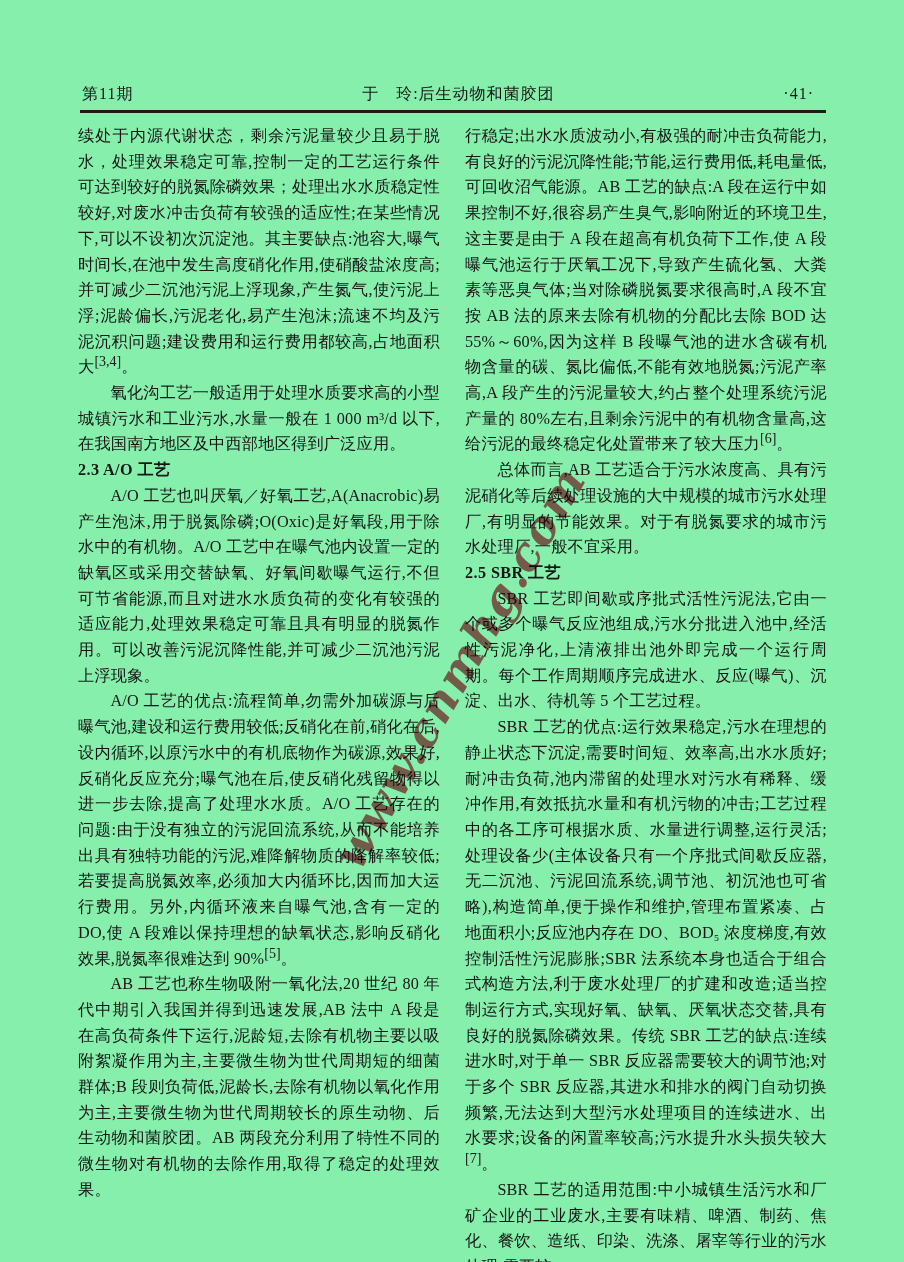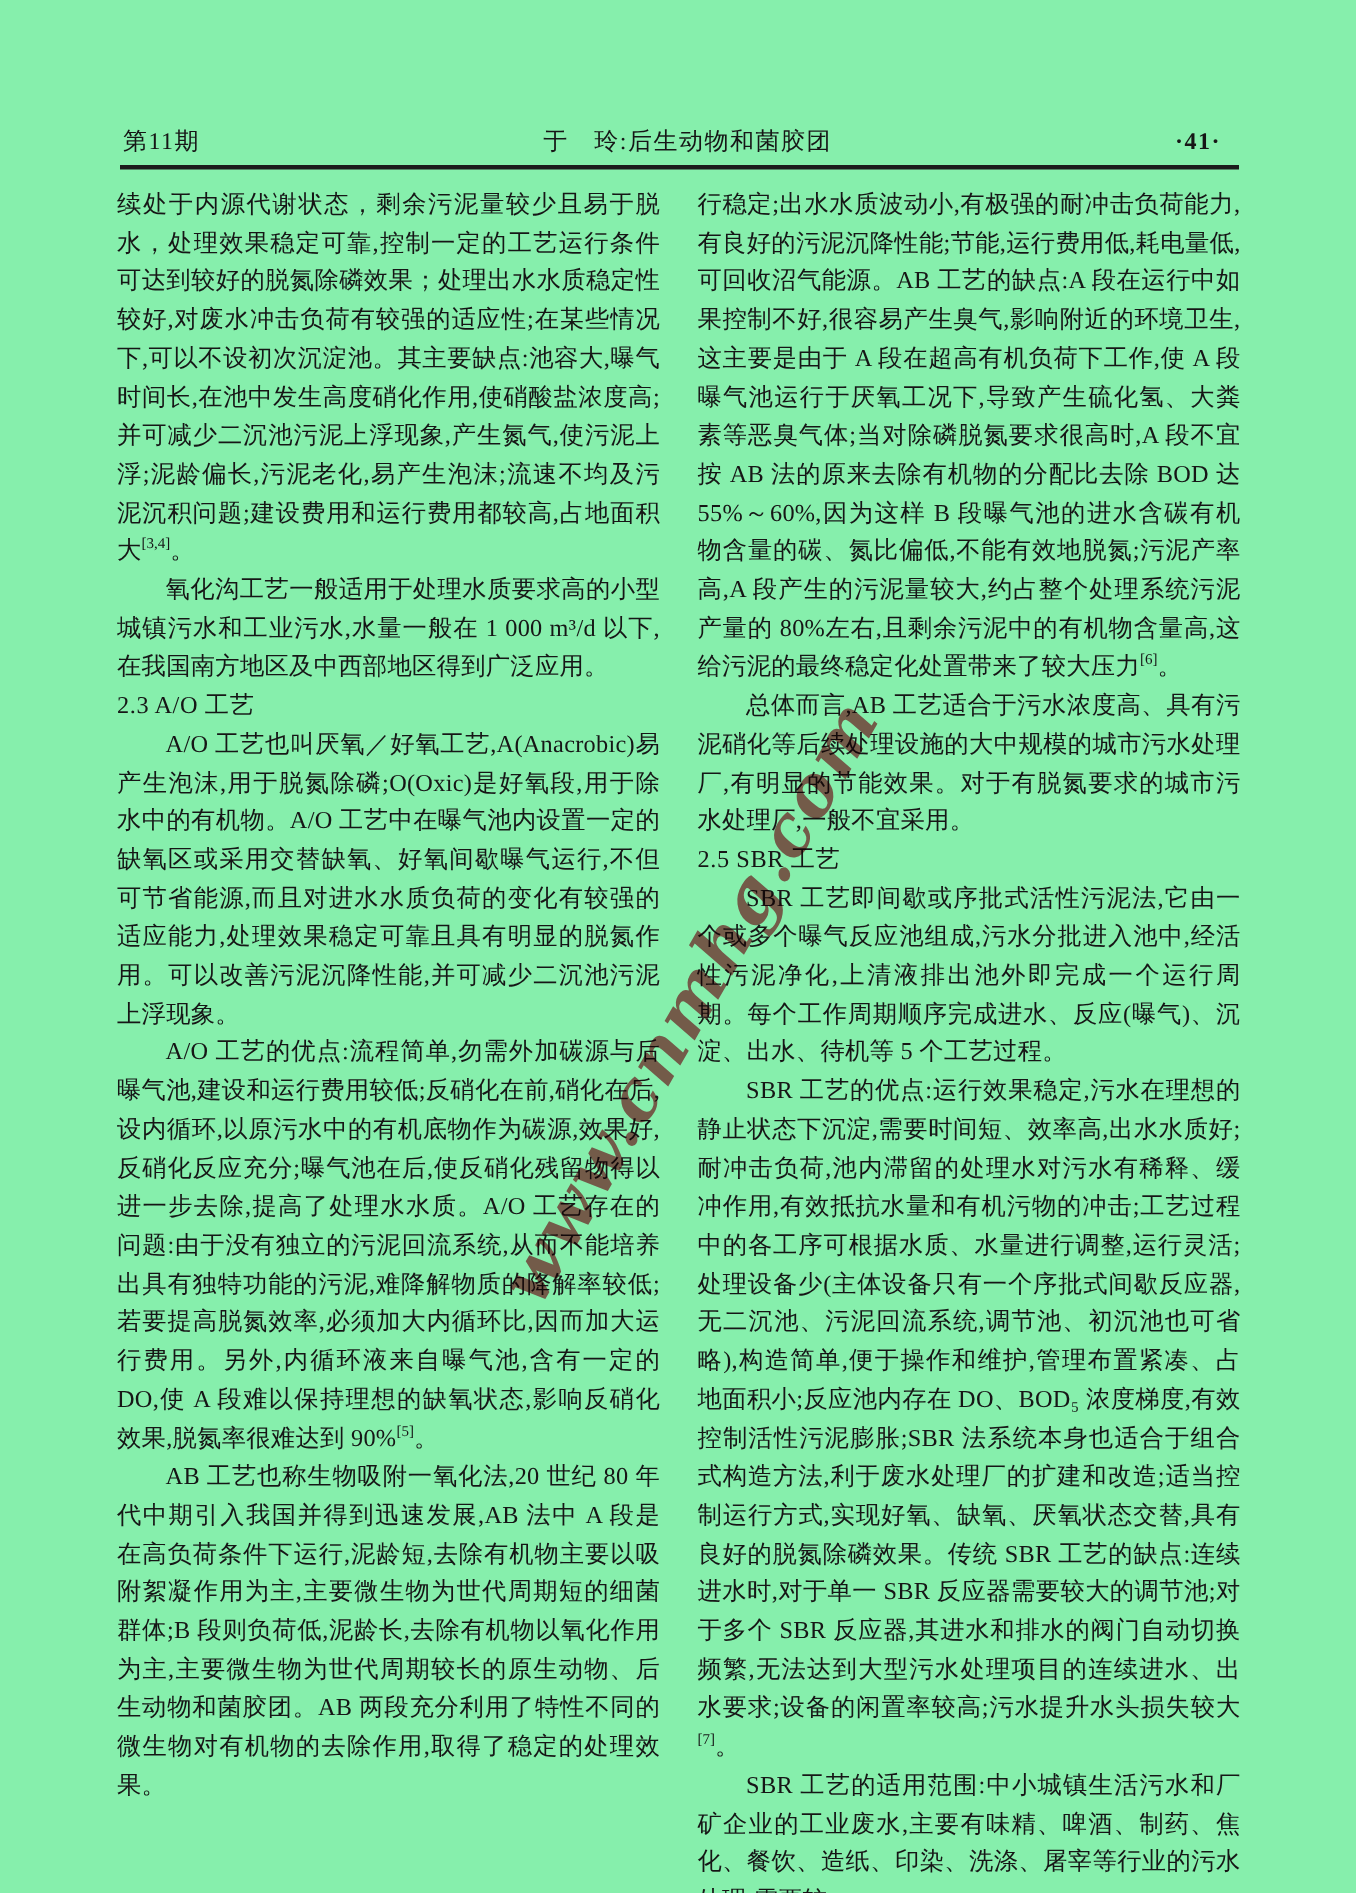--- a/index.html
+++ b/index.html
@@ -9,39 +9,39 @@
     color:#161616;
   }
   .page{position:relative;width:904px;height:1262px;overflow:hidden;background:#86efac}
   .header{
     position:absolute;top:84px;left:82px;width:744px;
     display:flex;justify-content:space-between;align-items:baseline;
     font-size:16px;
   }
   .header .issue{letter-spacing:1px}
   .header .title{letter-spacing:1px}
-  .header .pageno{font-weight:bold;padding-right:12px;letter-spacing:1px}
+  .header .pageno{font-weight:normal;padding-right:12px;letter-spacing:1px}
   .rule{
     position:absolute;top:110px;left:80px;width:746px;height:0;
     border-top:3px solid #1c1c1c;
   }
   .columns{
     position:absolute;top:124px;left:78px;width:750px;
     display:flex;gap:25px;
   }
   .col{
     width:362px;
     font-size:16.2px;line-height:25.7px;
     text-align:justify;text-justify:inter-character;
     letter-spacing:0.2px;
   }
   .col p{margin:0;padding:0}
   p.indent{text-indent:2em}
-  p.heading{font-weight:normal;text-indent:0;letter-spacing:0.4px}
-  sup.ref{font-size:10px;line-height:0;vertical-align:super;letter-spacing:0}
+  p.heading{font-weight:bold;text-indent:0;letter-spacing:0.4px}
+  sup.ref{font-size:14px;line-height:0;vertical-align:super;letter-spacing:0}
   .watermark{
     position:absolute;left:252px;top:634px;width:416px;height:66px;
     display:flex;align-items:center;justify-content:center;
     transform:rotate(-60deg);
     font-size:46px;font-style:italic;font-weight:bold;
     font-family:"DejaVu Serif",serif;letter-spacing:2px;
     opacity:0.75;mix-blend-mode:multiply;pointer-events:none;white-space:nowrap;
   }
 </style>
 </head>

